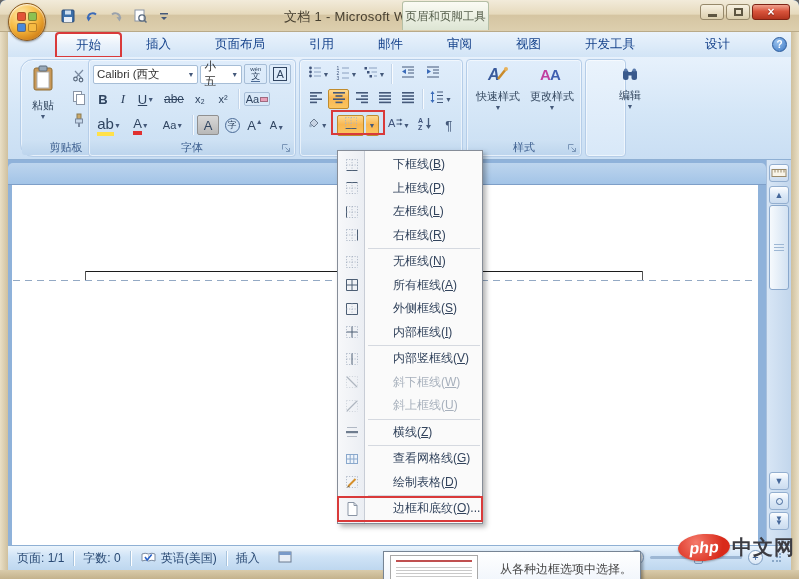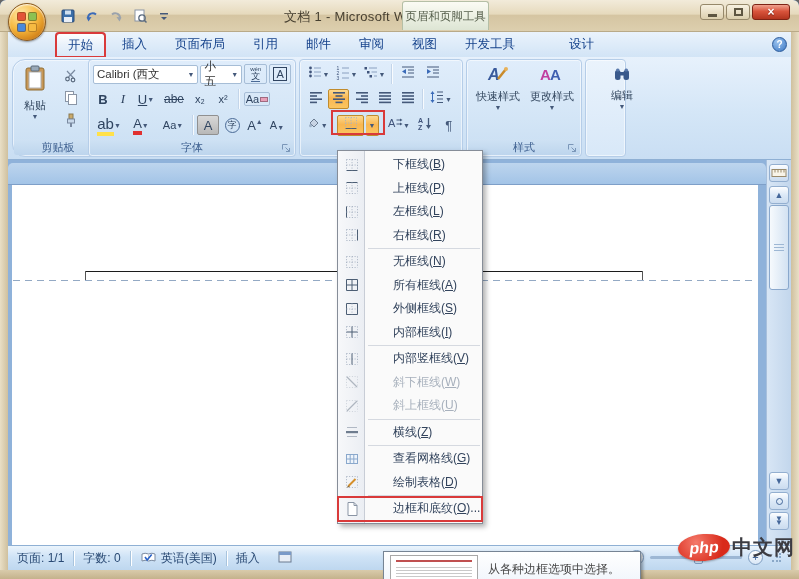--- a/index.html
+++ b/index.html
@@ -34,21 +34,21 @@
   .winbtns{position:absolute;right:9px;top:4px;display:flex;gap:2px;z-index:12;}
   .wb{height:16px;border:1px solid #96886a;border-radius:3px;display:flex;align-items:center;
     justify-content:center;background:linear-gradient(#f7f1e1,#dccfae);}
   .wb-min,.wb-max{width:24px;} .wb-close{width:38px;background:linear-gradient(#f0a28e,#d9543c 45%,#b2341e);
     border-color:#7d2315;color:#fff;font-size:12px;font-weight:bold;text-shadow:0 1px 1px #7d2315;}
   .wb-min i{display:block;width:9px;height:3px;background:#5e5642;margin-top:7px;}
   .wb-max i{display:block;width:9px;height:8px;border:2px solid #5e5642;}
   
   .tabrow{position:absolute;left:8px;right:8px;top:32px;height:25px;z-index:10;
     background:linear-gradient(#eaf3fc,#d2e4f6);display:flex;align-items:flex-end;padding-left:48px;gap:6px;}
-  .tab{height:24px;line-height:23px;padding:0 11px;font-size:12.5px;color:#15428b;border-radius:3px 3px 0 0;}
+  .tab{height:24px;line-height:23px;padding:0 19px;font-size:12.5px;color:#15428b;border-radius:3px 3px 0 0;}
   .tab.active{background:linear-gradient(#fefefe,#eaf2fb 45%,#d8e8f8);border:1px solid #9ab4d4;border-bottom:none;}
   .tab.annotated{outline:2px solid #d93a3a;outline-offset:-1px;}
   .tab.contextual{margin-left:26px;}
   .helpbtn{position:absolute;right:12px;top:37px;width:15px;height:15px;border-radius:50%;z-index:11;
     background:radial-gradient(circle at 35% 30%,#9cc4ef,#3a77c4);border:1px solid #2a5a9a;color:#fff;
     font-size:10px;font-weight:bold;display:flex;align-items:center;justify-content:center;}
   
   .ribbon{position:absolute;left:8px;right:8px;top:57px;height:103px;z-index:10;
     background:linear-gradient(#e7f1fc,#d4e6f7 55%,#c9def3);border-bottom:1px solid #8fb0d4;}
   .group{position:absolute;top:2px;height:98px;border:1px solid #b5cde8;border-radius:4px;
@@ -101,21 +101,21 @@
     border:2px solid #d93a3a;pointer-events:none;}
   .msep{height:1px;background:#d5d9e0;margin:1px 2px 1px 30px;}
   
   .tooltip{position:absolute;left:383px;top:551px;width:258px;height:40px;z-index:40;
     background:linear-gradient(#ffffff,#edf3fb);border:1px solid #768494;box-shadow:2px 2px 3px rgba(0,0,0,.35);
     display:flex;align-items:flex-start;padding:3px 6px;}
   .tt-thumb{width:88px;height:60px;background:#fff;border:1px solid #a8a8a8;flex:none;position:relative;overflow:hidden;}
   .tt-thumb .red{position:absolute;left:5px;top:4px;right:5px;height:2px;background:#c05050;}
   .tt-thumb .lines{position:absolute;left:5px;right:5px;top:9px;bottom:2px;
     background:repeating-linear-gradient(#fff 0 2px,#c9c9c9 2px 3px);}
-  .tt-text{font-size:12px;color:#474747;margin:6px 0 0 10px;}
+  .tt-text{font-size:12px;color:#474747;margin:6px 0 0 22px;}
   
   .statusbar{position:absolute;left:8px;right:8px;top:545px;height:25px;z-index:20;
     background:linear-gradient(#ebf4fc,#cfe3f6 45%,#bed7ef);border-top:1px solid #8fb0d4;
     display:flex;align-items:center;font-size:12px;color:#2a4a74;}
   .sit{padding:0 9px;display:flex;align-items:center;gap:4px;}
   .ssep{width:1px;height:15px;background:#a8c4de;box-shadow:1px 0 0 #fff;}
   .zoomctl{position:absolute;right:10px;top:4px;display:flex;align-items:center;gap:6px;}
   .zbtn{width:15px;height:15px;border-radius:50%;border:1px solid #7d9cc0;color:#44679a;
     background:linear-gradient(#fff,#d9e7f6);display:flex;align-items:center;justify-content:center;
     font-size:11px;line-height:1;}
@@ -207,21 +207,21 @@
       <div class="tab">邮件</div>
       <div class="tab">审阅</div>
       <div class="tab">视图</div>
       <div class="tab">开发工具</div>
       <div class="tab contextual">设计</div>
     </div>
   <div class="helpbtn">?</div>
 
   <div class="ribbon">
 
-    <div class="group" style="left:4px;width:92px;border-radius:13px;">
+    <div class="group" style="left:12px;width:92px;border-radius:13px;">
       <div class="bigbtn" style="position:absolute;left:3px;top:4px;width:38px;height:74px;">
         <span id="ic-paste"><svg width="24" height="28" viewBox="0 0 24 28" xmlns="http://www.w3.org/2000/svg">
               <rect x="3" y="4" width="18" height="22" rx="2" fill="#c89858" stroke="#916f35"></rect>
               <rect x="6" y="8" width="12" height="16" fill="#fff" stroke="#b0b0b0"></rect>
               <rect x="8" y="2" width="8" height="5" rx="1" fill="#98a8b8" stroke="#5a6a7a"></rect>
             </svg></span>
         <span class="cap">粘贴</span>
         <span class="dar">▼</span>
       </div>
       <div style="position:absolute;left:46px;top:5px;display:flex;flex-direction:column;gap:3px;">
@@ -497,21 +497,21 @@
         <span class="dar">▼</span>
       </div>
       <div class="glabel">样式</div>
       <span class="launch" id="ic-launch3"><svg width="13" height="13" viewBox="0 0 13 13" xmlns="http://www.w3.org/2000/svg">
             <path d="M2.5 2.5h5 M2.5 2.5v5" stroke="#7a96b8" fill="none"></path>
             <path d="M5.5 5.5 L9.5 9.5 M9.5 6v3.5H6" stroke="#7a96b8" fill="none"></path>
           </svg></span>
     </div>
 
     <div class="group" style="left:577px;width:41px;background:linear-gradient(#eaf3fc,#d8e8f8);">
-      <div class="bigbtn" style="position:absolute;left:8px;top:6px;width:56px;height:70px;">
+      <div class="bigbtn" style="position:absolute;left:16px;top:6px;width:56px;height:70px;">
         <span id="ic-binoculars"><svg width="18" height="16" viewBox="0 0 18 16" xmlns="http://www.w3.org/2000/svg">
               <rect x="2" y="4" width="5.5" height="10" rx="2.5" fill="#3a5a8c"></rect>
               <rect x="10.5" y="4" width="5.5" height="10" rx="2.5" fill="#3a5a8c"></rect>
               <rect x="7" y="6" width="4" height="3.5" fill="#3a5a8c"></rect>
               <rect x="3" y="2.5" width="3.5" height="3" rx="1.5" fill="#5a7aac"></rect>
               <rect x="11.5" y="2.5" width="3.5" height="3" rx="1.5" fill="#5a7aac"></rect>
             </svg></span>
         <span class="cap">编辑</span>
         <span class="dar">▼</span>
       </div>

